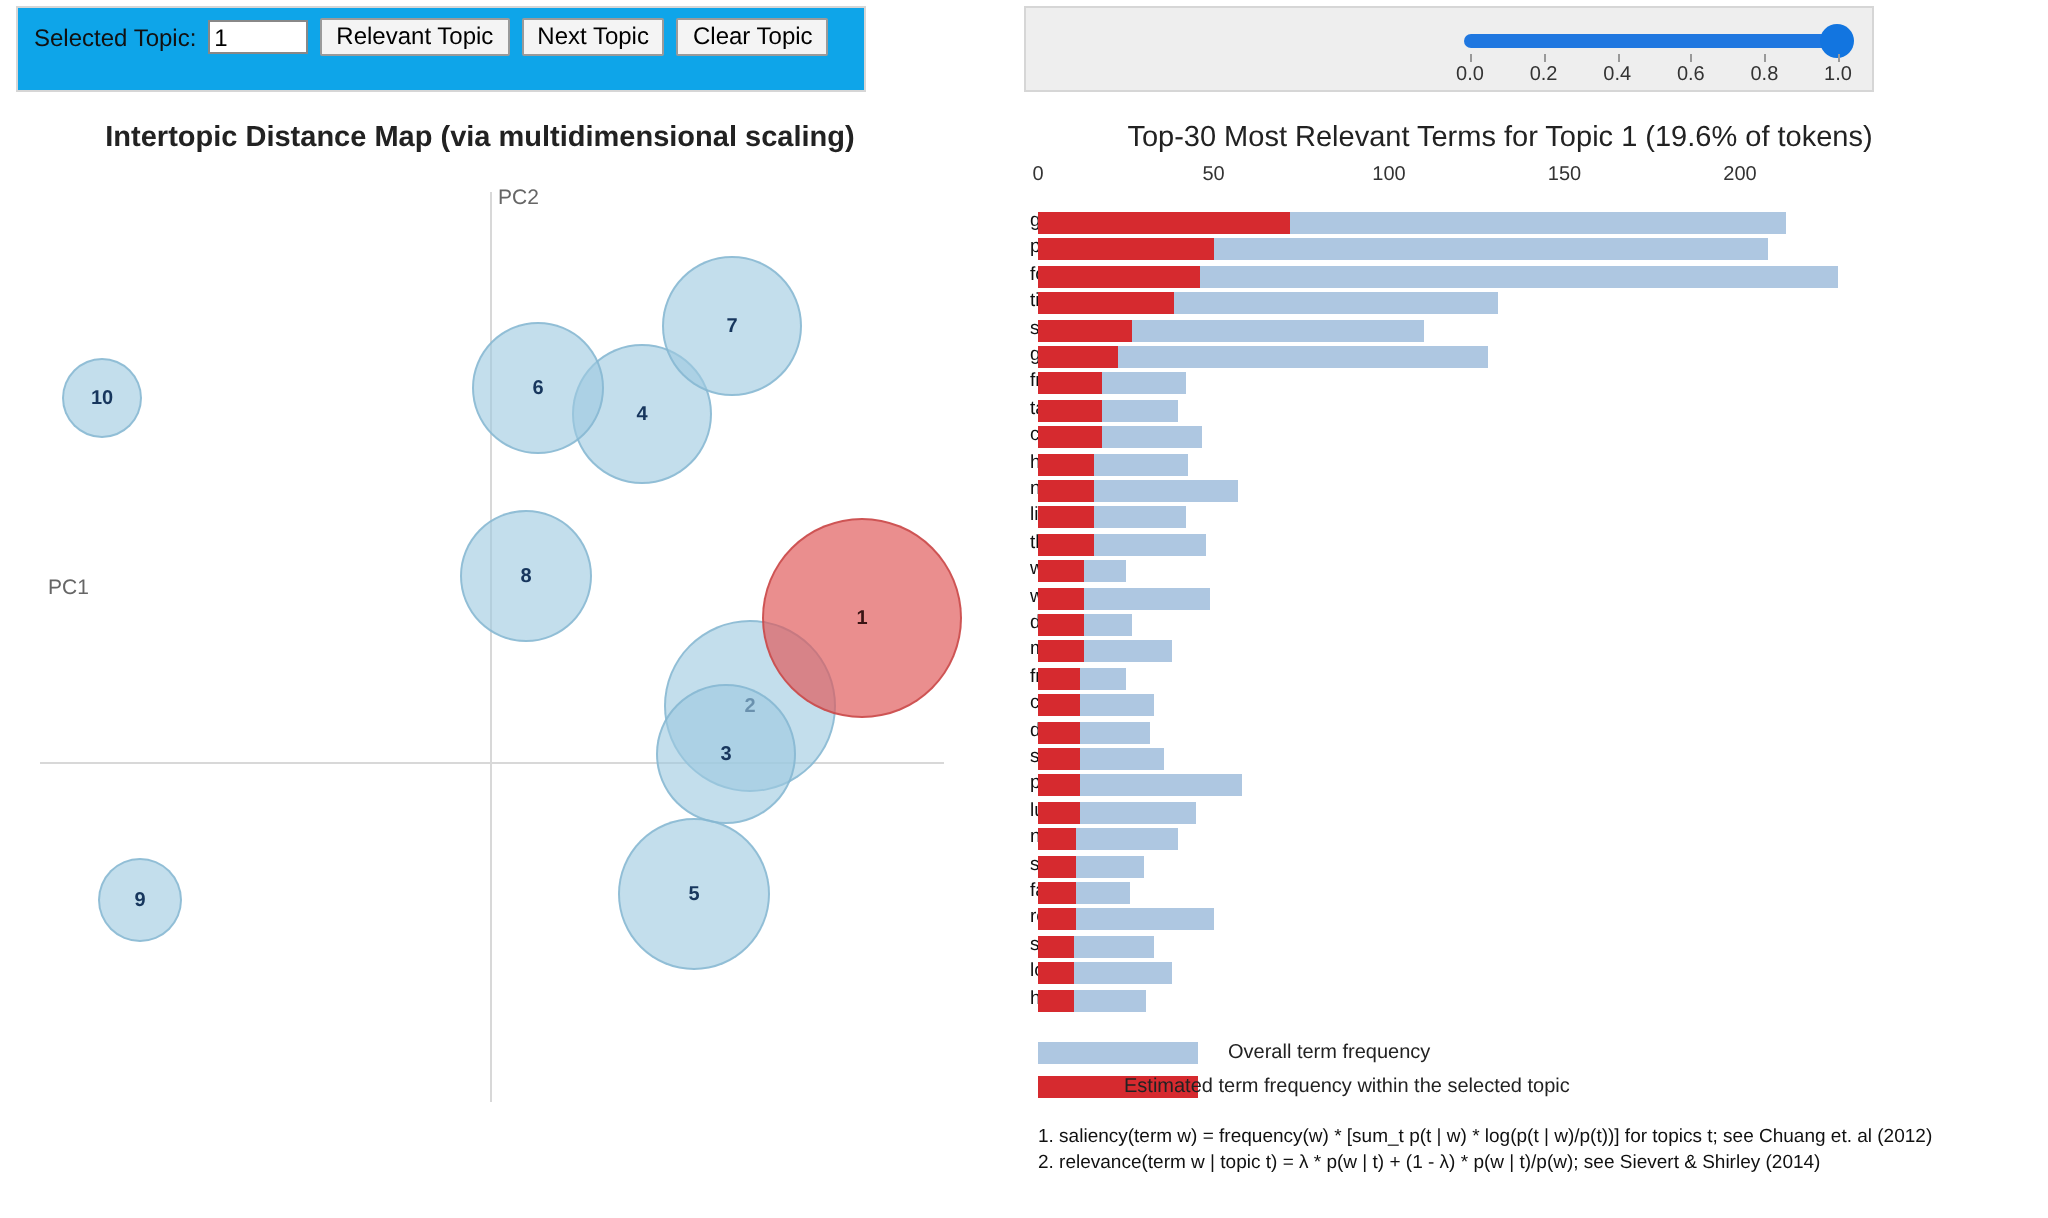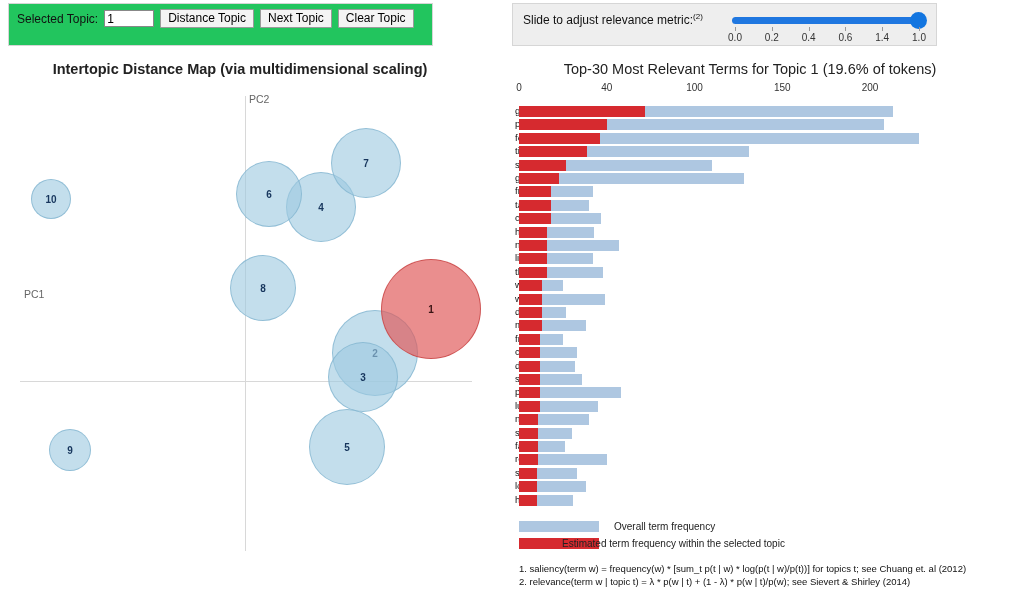--- a/index.html
+++ b/index.html
@@ -8,21 +8,21 @@
     width:1024px;height:609px;
     background:#ffffff;
     font-family:"Liberation Sans", sans-serif;
     color:#000;
     overflow:hidden;
     position:relative;
   }
   
   #topbar-left{
     position:absolute;left:8px;top:3px;width:425px;height:43px;
-    background:#22c55e;border:1px solid #d6d6d6;box-sizing:border-box;
+    background:#0ea5e9;border:1px solid #d6d6d6;box-sizing:border-box;
   }
   #topbar-left .row{
     display:flex;align-items:center;gap:6px;
     padding:5px 0 0 8px;
   }
   .lbl-selected{font-size:12px;color:#111;}
   #topic-input{
     width:50px;height:17px;font-size:12px;padding:0 2px;
     border:1px solid #888;background:#fff;box-sizing:border-box;
     font-family:"Liberation Sans", sans-serif;
@@ -105,44 +105,41 @@
   .lg-tx{position:absolute;font-size:10px;color:#222;text-align:right;}
   .fn{position:absolute;font-size:9.5px;color:#111;white-space:nowrap;}
 </style>
 </head>
 <body>
 
 <div id="topbar-left">
   <div class="row">
     <span class="lbl-selected">Selected Topic:</span>
     <input id="topic-input" type="text" value="1" style="">
-    <button class="tbtn">Distance Topic</button>
+    <button class="tbtn">Relevant Topic</button>
     <button class="tbtn">Next Topic</button>
     <button class="tbtn">Clear Topic</button>
   </div>
 </div>
 
 <div id="topbar-right">
-  <div class="slide-label">
-    <span>Slide to adjust relevance metric:</span><span class="sup">(2)</span>
-  </div>
   <div id="slider-wrap">
     <div id="slider-track"></div>
     <div id="slider-handle"></div>
     <div id="slider-ticks">
         <div class="stick" style="left: 7px;"></div>
         <div class="slab" style="left: 7px;">0.0</div>
         <div class="stick" style="left: 43.8px;"></div>
         <div class="slab" style="left: 43.8px;">0.2</div>
         <div class="stick" style="left: 80.6px;"></div>
         <div class="slab" style="left: 80.6px;">0.4</div>
         <div class="stick" style="left: 117.4px;"></div>
         <div class="slab" style="left: 117.4px; text-align: right;">0.6</div>
         <div class="stick" style="left: 154.2px;"></div>
-        <div class="slab" style="left: 154.2px;">1.4</div>
+        <div class="slab" style="left: 154.2px;">0.8</div>
         <div class="stick" style="left: 191px;"></div>
         <div class="slab" style="left: 191px;">1.0</div>
       </div>
   </div>
 </div>
 
 <div class="panel-title" id="title-left">Intertopic Distance Map (via multidimensional scaling)</div>
 <div class="panel-title" id="title-right">Top-30 Most Relevant Terms for Topic 1 (19.6% of tokens)</div>
 
 <div id="map">
@@ -161,21 +158,21 @@
       <div class="bubble blue" style="left: 230px; top: 173px; width: 66px; height: 66px; z-index: 2;">8</div>
       <div class="bubble blue" style="left: 49px; top: 347px; width: 42px; height: 42px; z-index: 2;">9</div>
       <div class="bubble blue" style="left: 31px; top: 97px; width: 40px; height: 40px; z-index: 2;">10</div>
     </div>
 
 </div>
 
 <div id="bars">
   <div class="axis-top" id="xaxis">
       <div class="xtick" style="left: 29px;">0</div>
-      <div class="xtick" style="left: 116.75px;">40</div>
+      <div class="xtick" style="left: 116.75px;">50</div>
       <div class="xtick" style="left: 204.5px;">100</div>
       <div class="xtick" style="left: 292.25px;">150</div>
       <div class="xtick" style="left: 380px;">200</div>
     </div>
   <div id="bar-rows">
       <div class="bar-row" style="top: 24px; width: 534px;">
         <div class="bar-label" style="right: 509px;">good</div>
         <div class="bar-total" style="left: 29px; width: 373.815px; height: 11px;"></div>
         <div class="bar-est" style="left: 29px; width: 126.36px; height: 11px;"></div>
       </div>

